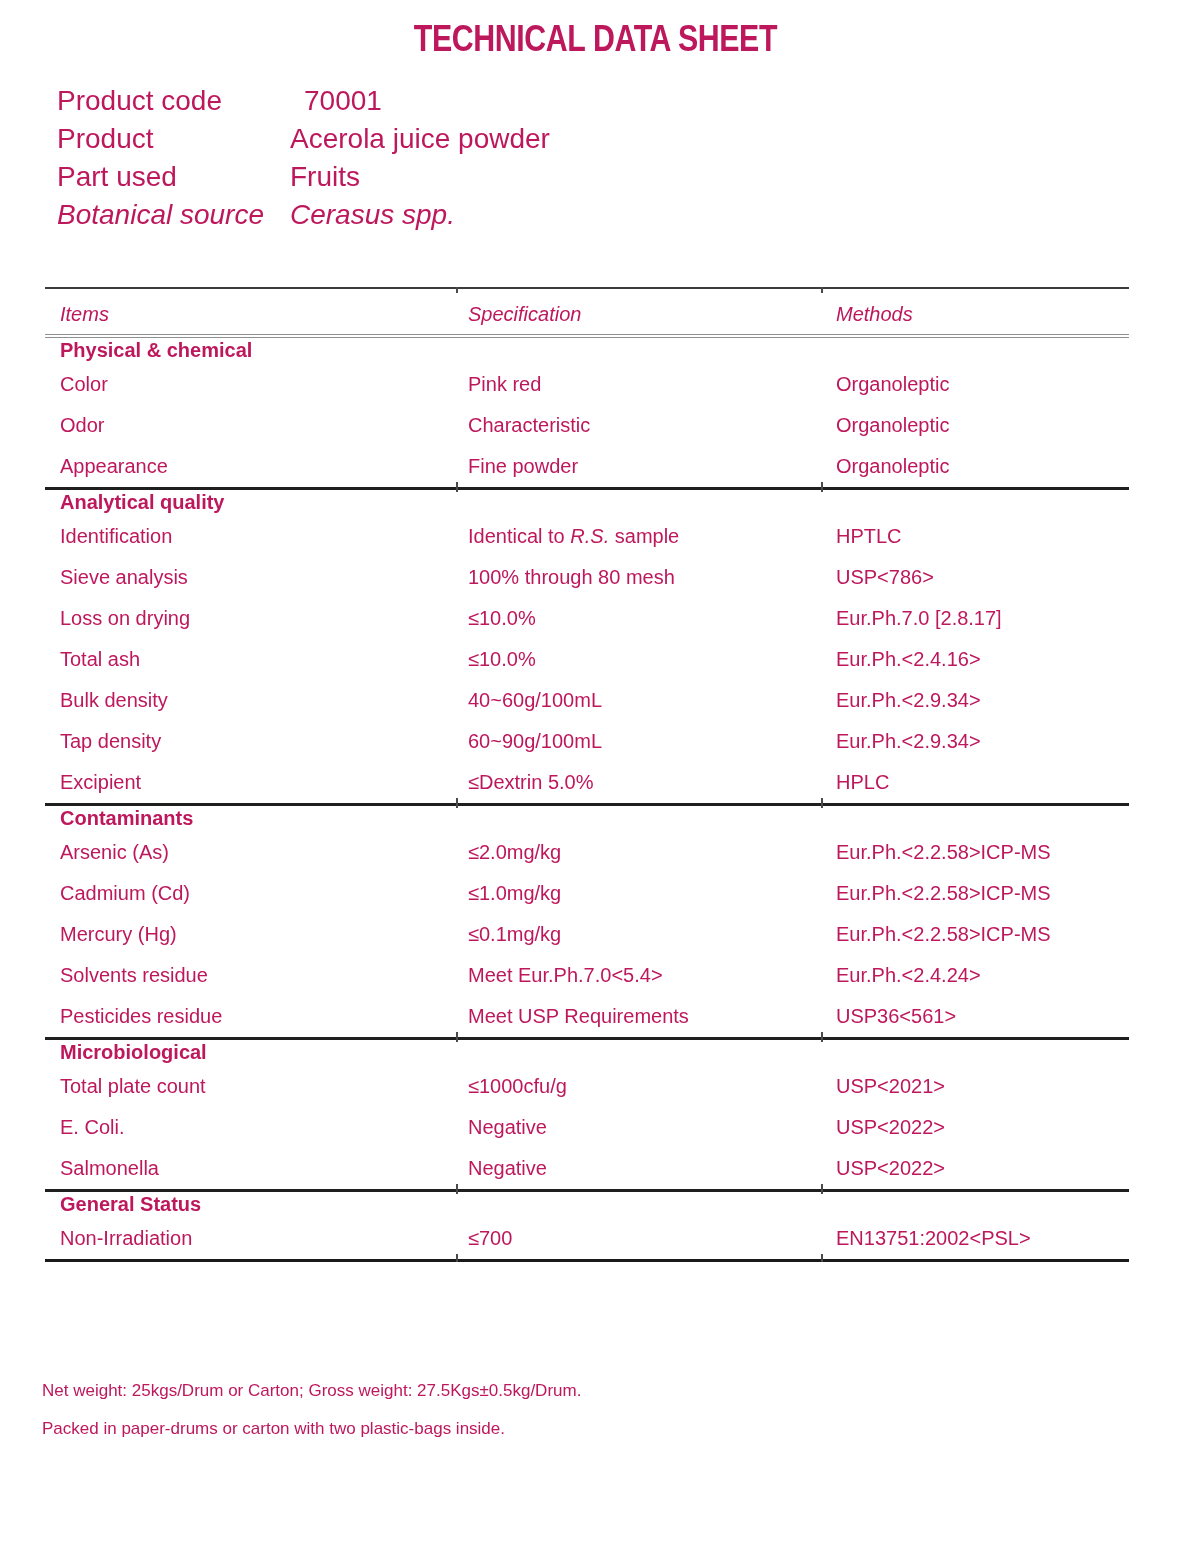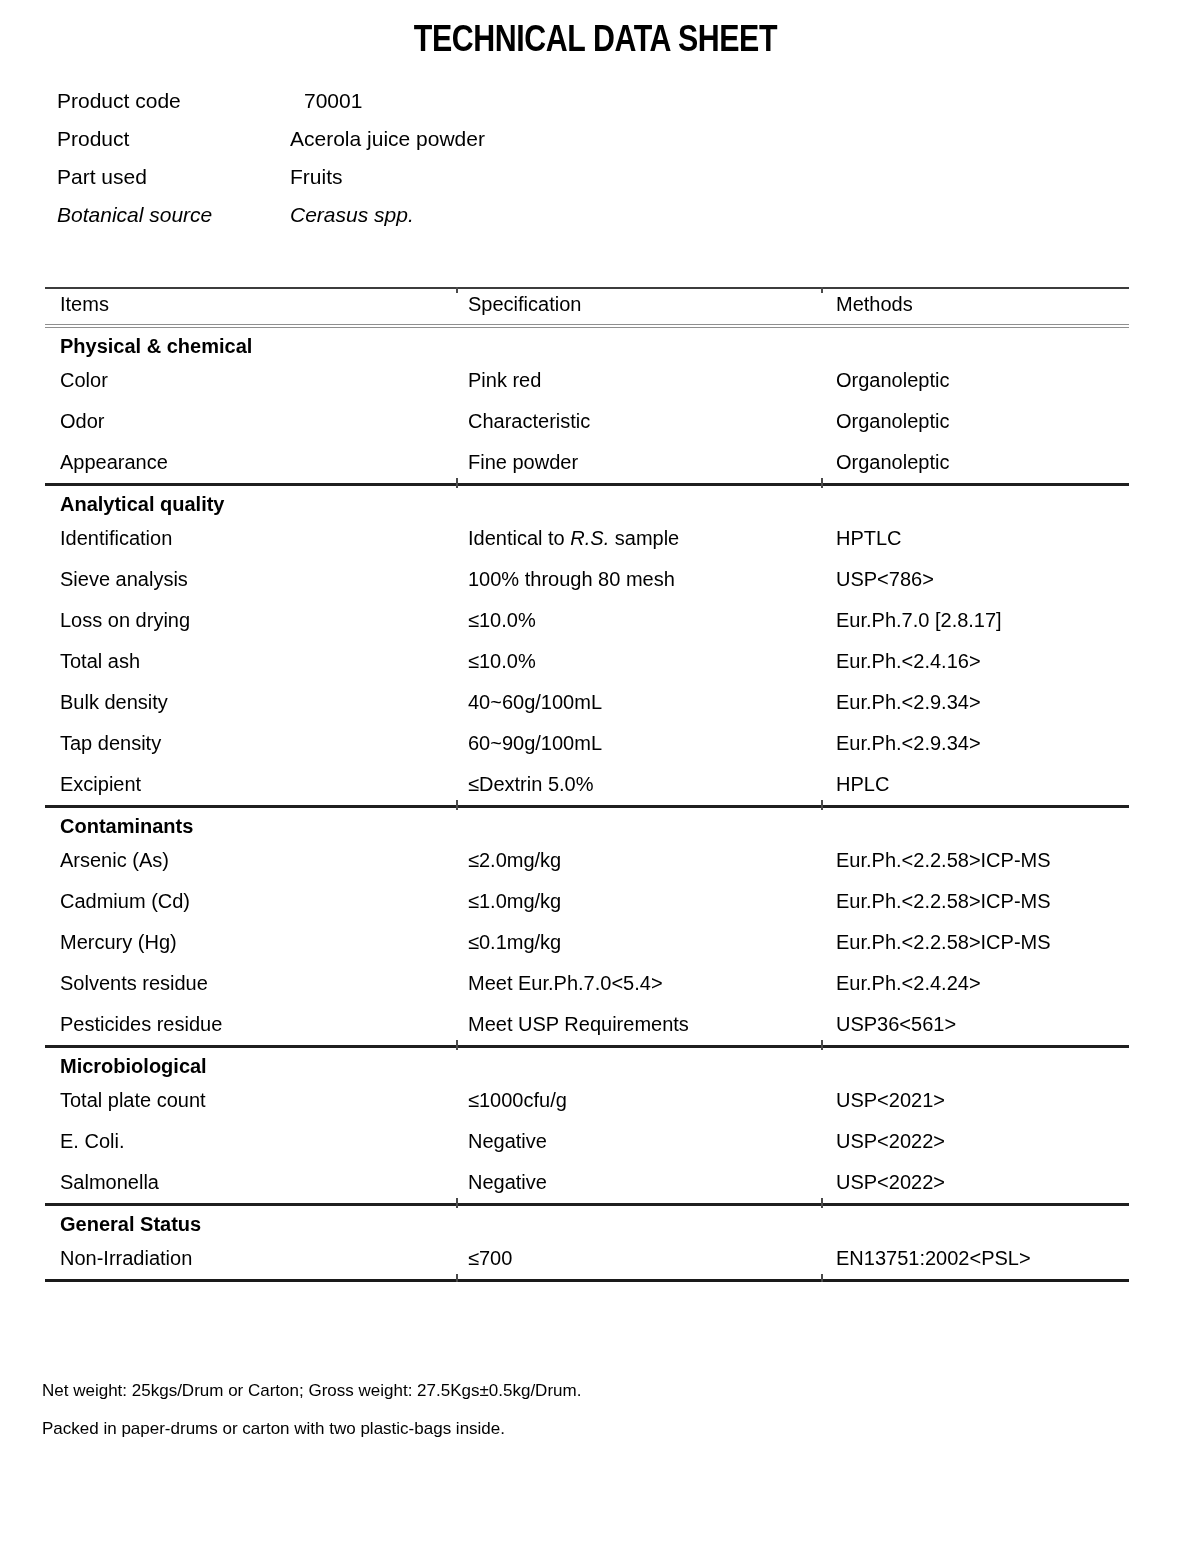--- a/index.html
+++ b/index.html
@@ -2,21 +2,21 @@
 <html><head>
 <meta charset="utf-8">
 <style>
   html,body{margin:0;padding:0;background:#ffffff;}
   .page{
     position:relative;
     width:1190px;
     height:1541px;
     background:#ffffff;
     font-family:"Liberation Sans", sans-serif;
-    color:#000000;
+    color:#be185d;
     overflow:hidden;
   }
   
   .doc-title{
     position:absolute;
     top:18px;
     left:0;
     width:100%;
     text-align:center;
     font-size:37px;
@@ -27,21 +27,21 @@
   .doc-title .squeeze{
     display:inline-block;
     transform:scaleX(0.82);
     transform-origin:50% 50%;
   }
   
   .info{
     position:absolute;
     left:57px;
     top:89px;
-    font-size:21px;
+    font-size:28px;
     line-height:24px;
   }
   .info-row{display:flex;margin-bottom:14px;}
   .info-label{width:233px;flex:0 0 233px;}
   .info-value{}
   .indent-sm{margin-left:14px;}
   .italic{font-style:italic;}
   
   table.tds{
     position:absolute;
@@ -60,31 +60,32 @@
     vertical-align:middle;
     font-weight:400;
     position:relative;
     overflow:visible;
   }
   .c1{padding-left:15px;}
   .c2{padding-left:11px;}
   .c3{padding-left:14px;}
   thead th{
     font-weight:700;
-    padding-top:4px;
+    padding-top:14px;
     padding-bottom:8px;
     border-bottom:4px double #8f8f8f;
+    font-style:italic;
   }
   
   thead th.c2::before, thead th.c3::before{
     content:"";position:absolute;left:-1px;top:-2px;width:2px;height:6px;background:#4a4a4a;
   }
   tr.sec td{
     font-weight:700;
-    padding-top:7px;
+    padding-top:1px;
     padding-bottom:2px;
     margin-top:6px;
   }
   tr.sec.lined td{border-top:3px solid #1f1f1f;}
   tr.sec.lined td.c2::before, tr.sec.lined td.c3::before{
     content:"";position:absolute;left:-1px;top:-8px;width:2px;height:10px;background:#4a4a4a;
   }
   tr.item td{
     padding-top:9px;
     padding-bottom:9px;

